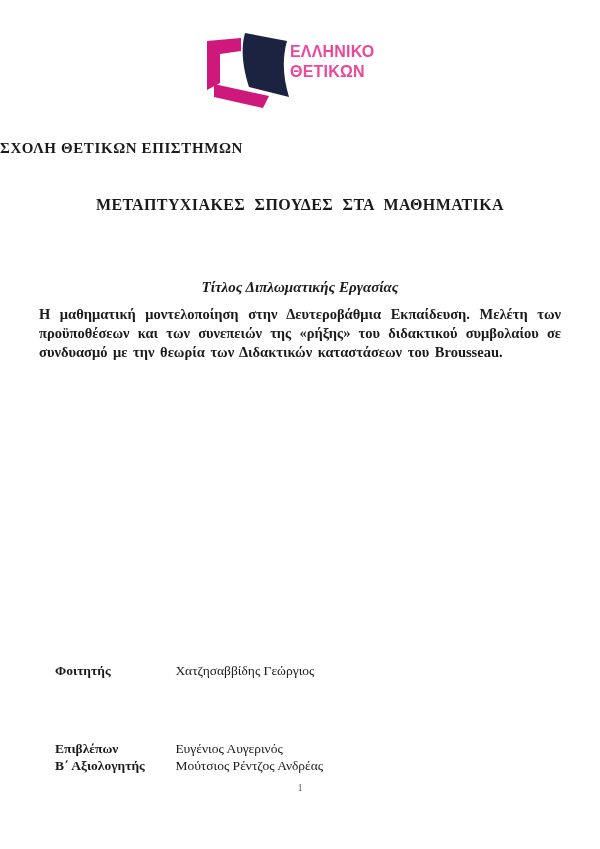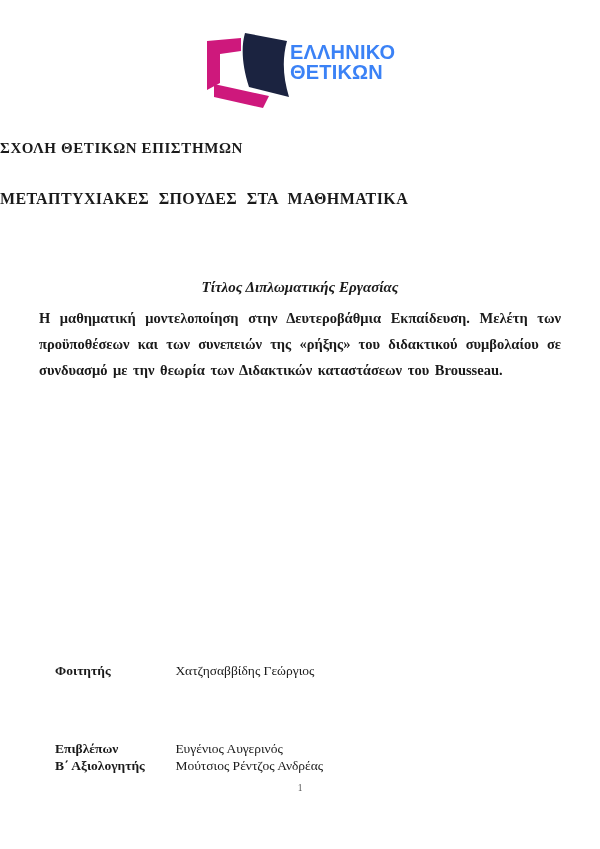--- a/index.html
+++ b/index.html
@@ -9,42 +9,42 @@
     font-family:"Liberation Serif", serif; color:#1a1a1a;
   }
   .page { position:absolute; inset:0; background:#ffffff; }
 
   
   .logo { position:absolute; left:205px; top:31px; width:235px; height:80px; }
   .logo-mark { position:absolute; left:0; top:0; width:85px; height:78px; }
   .logo-text {
     position:absolute; left:85px; top:11px;
     font-family:"Liberation Sans", sans-serif; font-weight:bold;
-    font-size:20px; line-height:20px; letter-spacing:0.2px; color:#3b82f6;
+    font-size:16px; line-height:20px; letter-spacing:0.2px; color:#ec4899;
     white-space:nowrap;
   }
 
   
   .h-school {
     position:absolute; top:140px; left:0; width:600px; 
     font-size:15px; font-weight:bold; letter-spacing:0.6px;
   }
   .h-program {
-    position:absolute; top:190px; left:0; width:600px; 
+    position:absolute; top:196px; left:0; width:600px; text-align:center;
     font-size:16px; font-weight:bold; letter-spacing:0.4px; word-spacing:5px;
   }
   .h-title-label {
     position:absolute; top:279px; left:0; width:600px; text-align:center;
     font-size:15px; font-weight:bold;font-style:italic;
   }
 
   
   .thesis-title {
     position:absolute; top:305px; left:39px; width:522px;
-    font-size:14.5px; font-weight:bold; line-height:26px;
+    font-size:14.5px; font-weight:bold; line-height:19px;
     text-align:justify; word-spacing:2px;
   }
 
   
   .person-row { position:absolute; left:55px; font-size:13.5px; line-height:18px; white-space:nowrap; }
   .person-row .role { display:inline-block; width:117px; font-weight:bold; }
   .person-row .name { font-weight:normal; }
   .row-0 { top:662px; }
   .row-1 { top:740px; }
   .row-2 { top:749px;margin-top:8px; }

